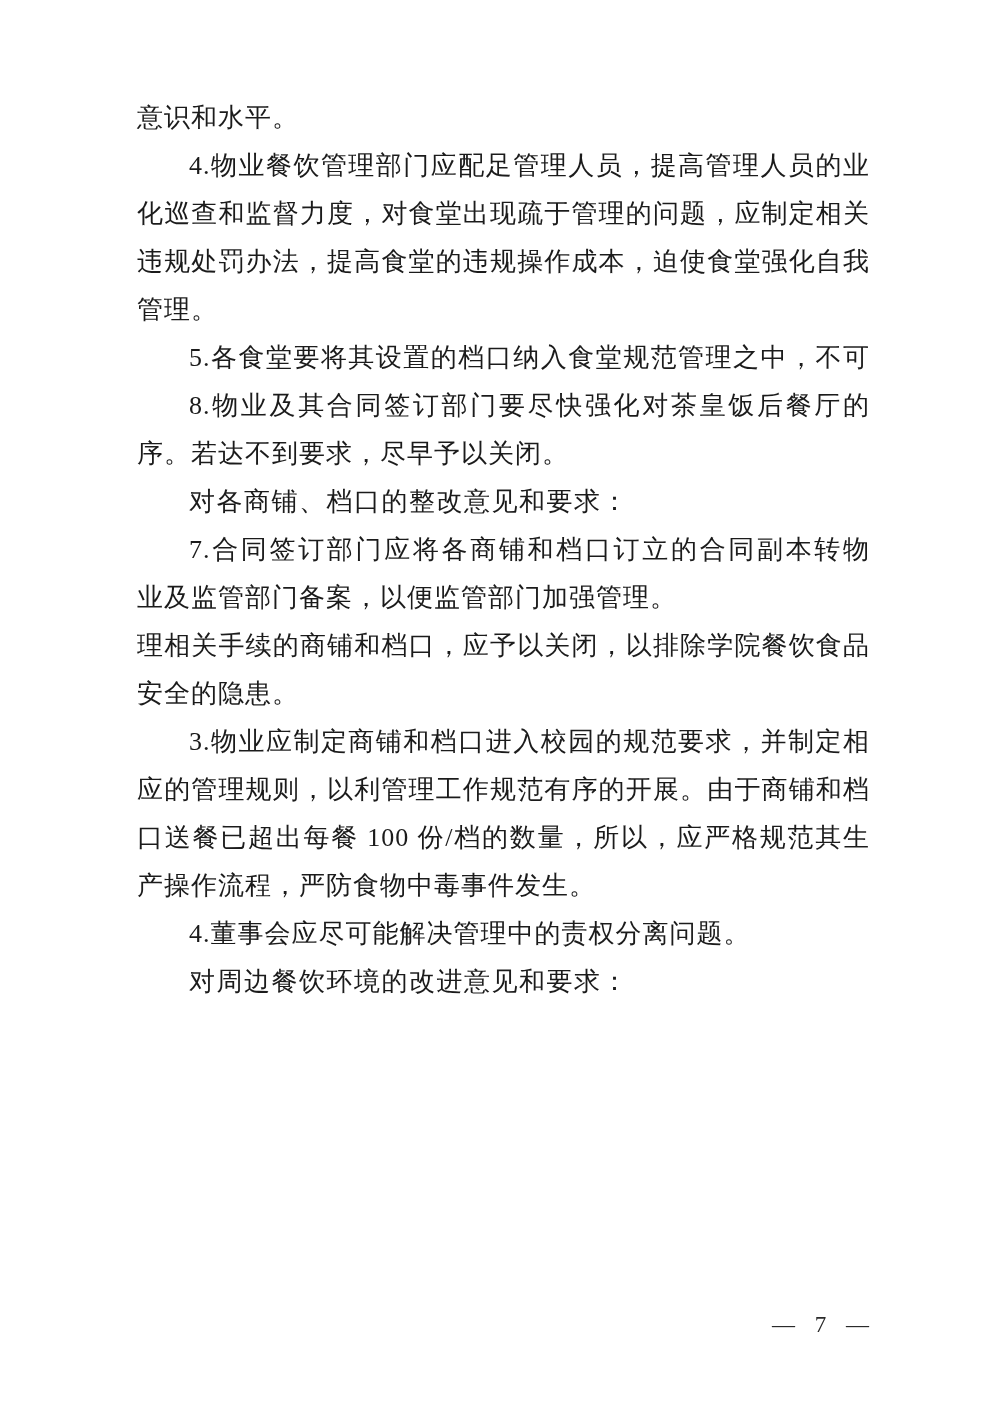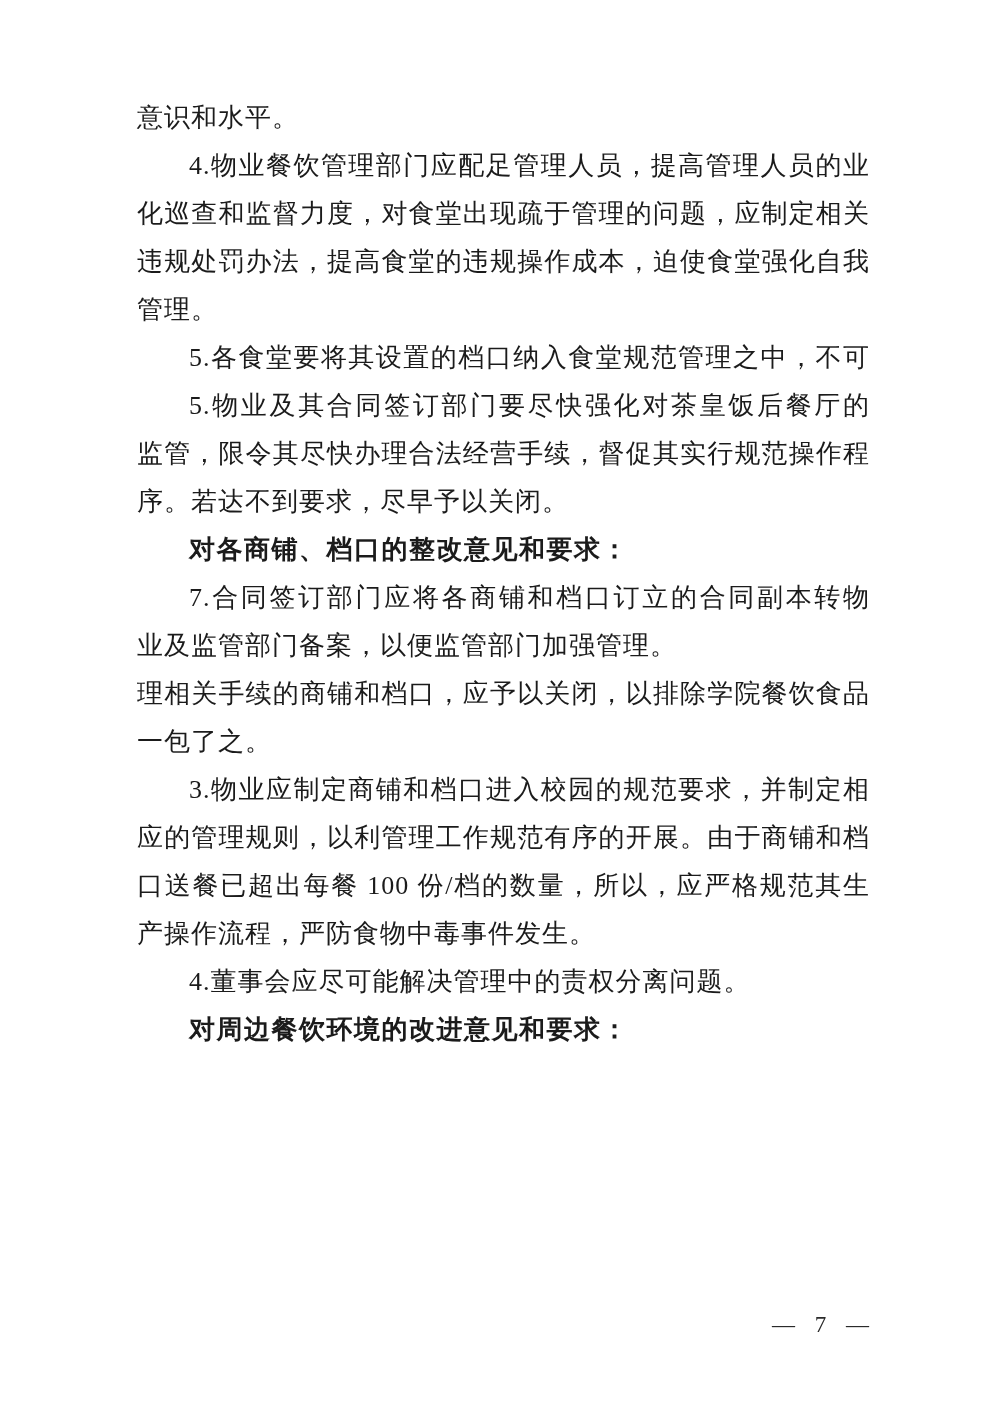--- a/index.html
+++ b/index.html
@@ -38,21 +38,21 @@
     overflow: hidden;
   }
   .line.indent {
     padding-left: 52px;
   }
   .line.indent.fill {
     padding-left: 52px;
     width: 681px;
   }
   .line.bold {
-    font-weight: 700;
+    font-weight: 400;
     letter-spacing: 1.5px;
   }
   .page-number {
     position: absolute;
     left: 772px;
     top: 1312px;
     font-size: 23px;
     letter-spacing: 7px;
     color: #2a2a2a;
     font-family: "Liberation Serif", "DejaVu Serif", serif;
@@ -62,28 +62,27 @@
 <body>
 
 <div class="page">
   <div class="content">
     <div class="line">意识和水平。</div>
     <div class="line indent fill">4.物业餐饮管理部门应配足管理人员，提高管理人员的业</div>
     <div class="line fill">化巡查和监督力度，对食堂出现疏于管理的问题，应制定相关</div>
     <div class="line fill">违规处罚办法，提高食堂的违规操作成本，迫使食堂强化自我</div>
     <div class="line">管理。</div>
     <div class="line indent fill">5.各食堂要将其设置的档口纳入食堂规范管理之中，不可</div>
-    <div class="line indent fill">5.物业及其合同签订部门要尽快强化对茶皇饭后餐厅的</div>
-    <div class="line fill">监管，限令其尽快办理合法经营手续，督促其实行规范操作程</div>
+    <div class="line indent fill">8.物业及其合同签订部门要尽快强化对茶皇饭后餐厅的</div>
     <div class="line">序。若达不到要求，尽早予以关闭。</div>
     <div class="line indent bold">对各商铺、档口的整改意见和要求：</div>
     <div class="line indent fill">7.合同签订部门应将各商铺和档口订立的合同副本转物</div>
     <div class="line">业及监管部门备案，以便监管部门加强管理。</div>
     <div class="line fill">理相关手续的商铺和档口，应予以关闭，以排除学院餐饮食品</div>
-    <div class="line">一包了之。</div>
+    <div class="line">安全的隐患。</div>
     <div class="line indent fill">3.物业应制定商铺和档口进入校园的规范要求，并制定相</div>
     <div class="line fill">应的管理规则，以利管理工作规范有序的开展。由于商铺和档</div>
     <div class="line fill">口送餐已超出每餐 100 份/档的数量，所以，应严格规范其生</div>
     <div class="line">产操作流程，严防食物中毒事件发生。</div>
     <div class="line indent">4.董事会应尽可能解决管理中的责权分离问题。</div>
     <div class="line indent bold">对周边餐饮环境的改进意见和要求：</div>
   </div>
 
   <div class="page-number">— 7 —</div>
 </div>

